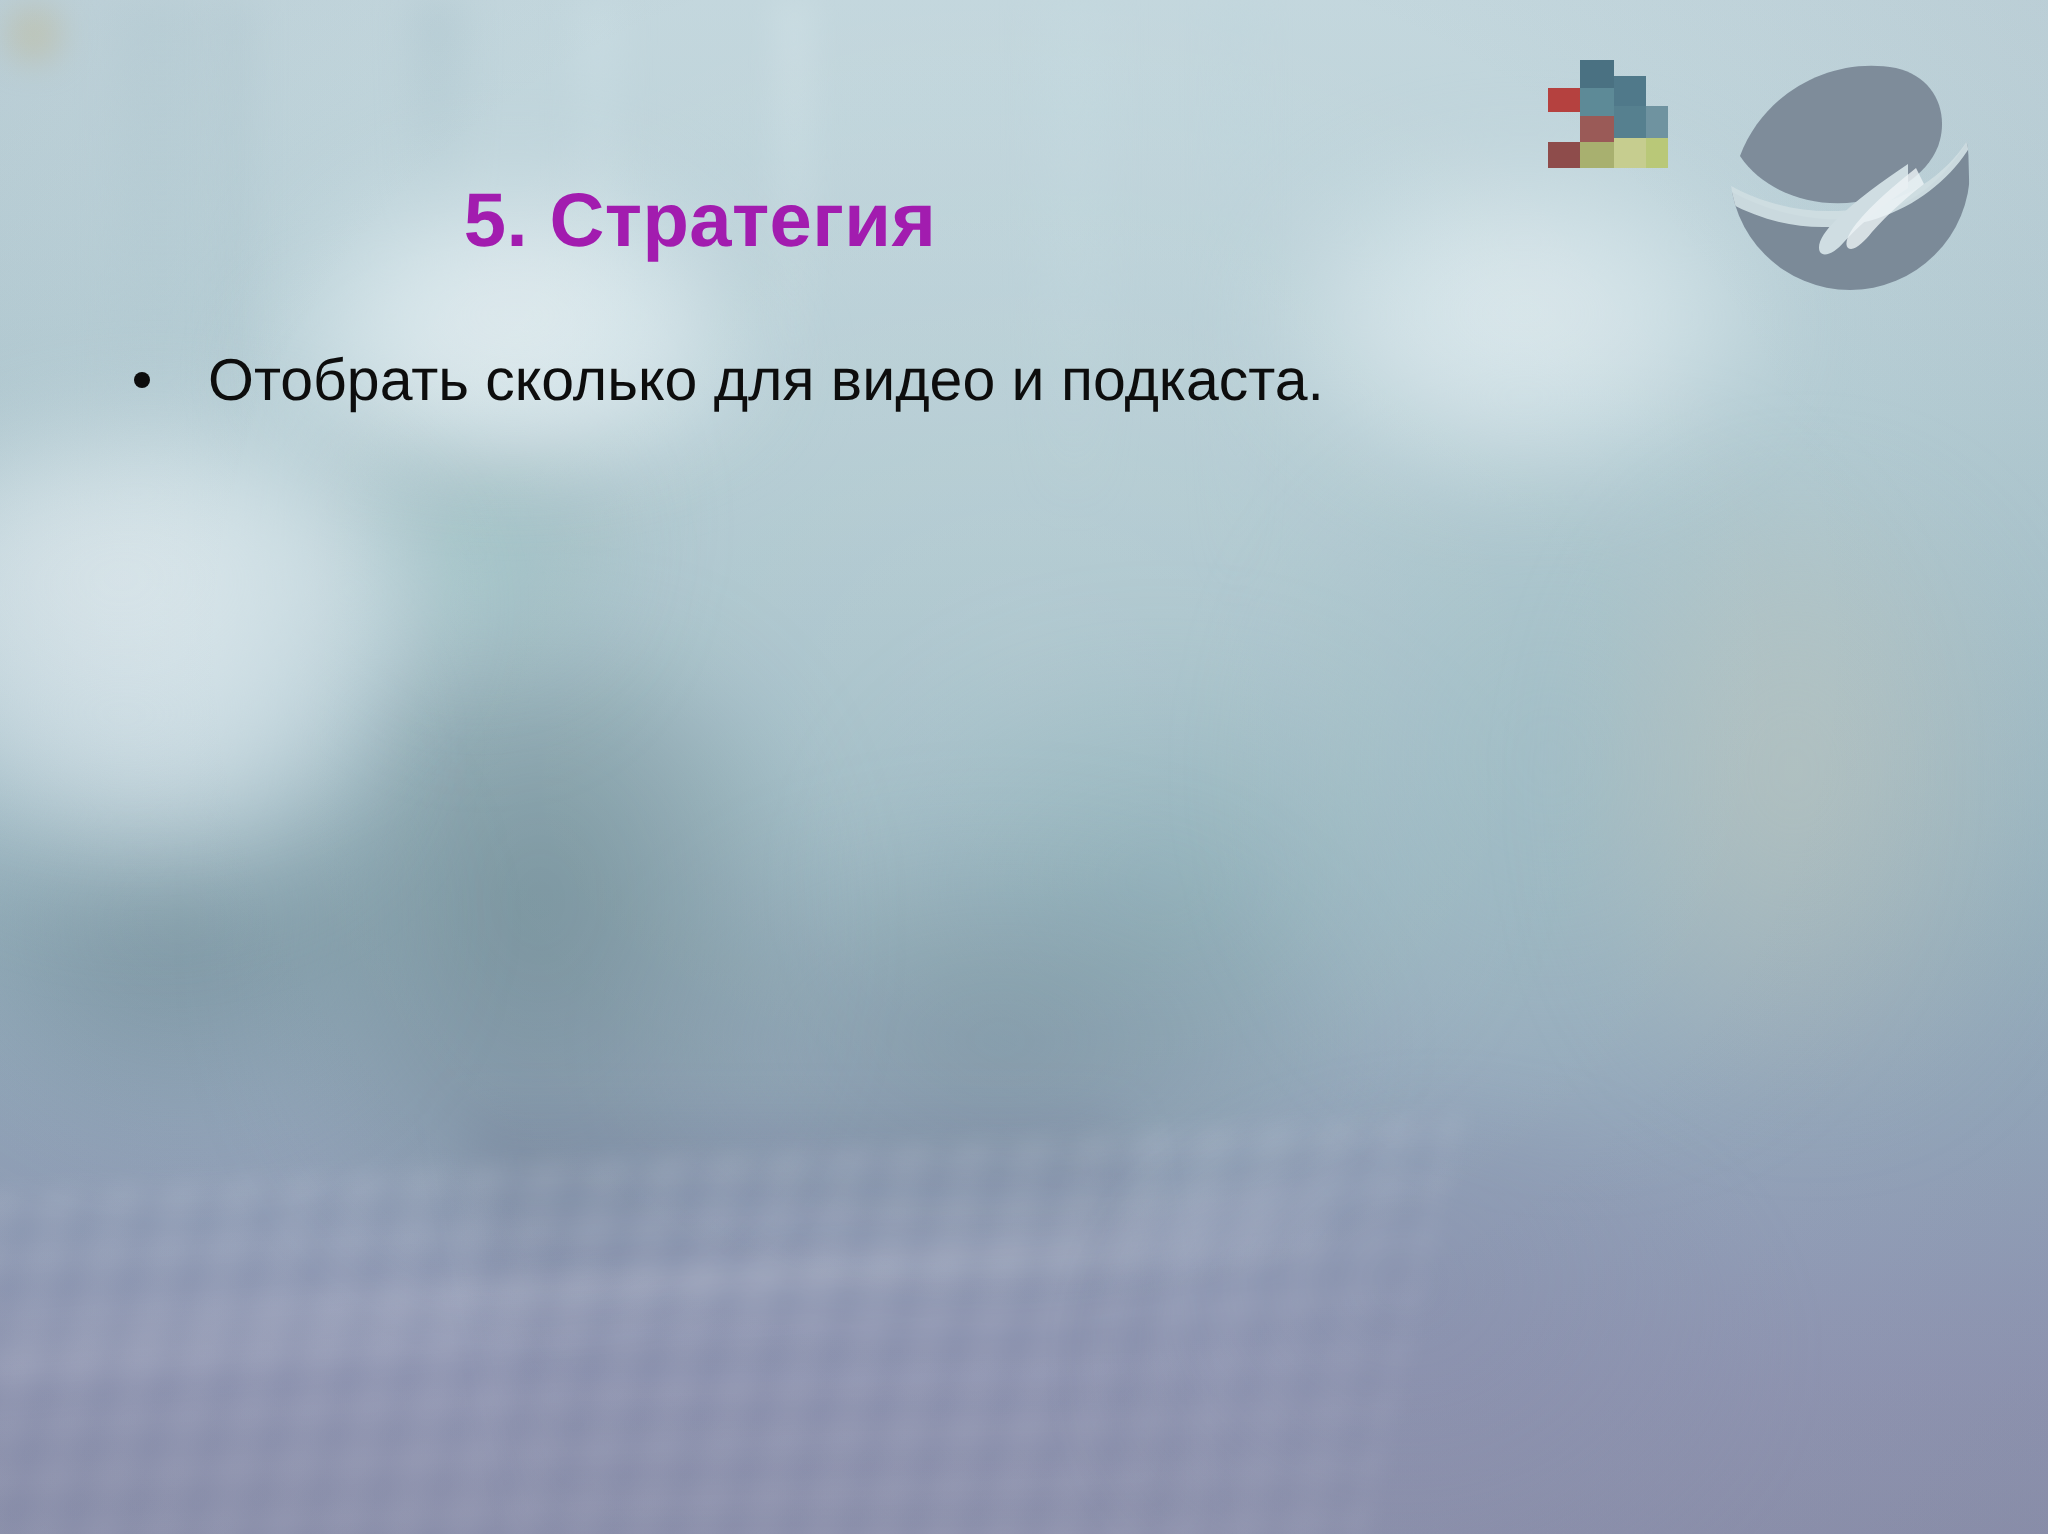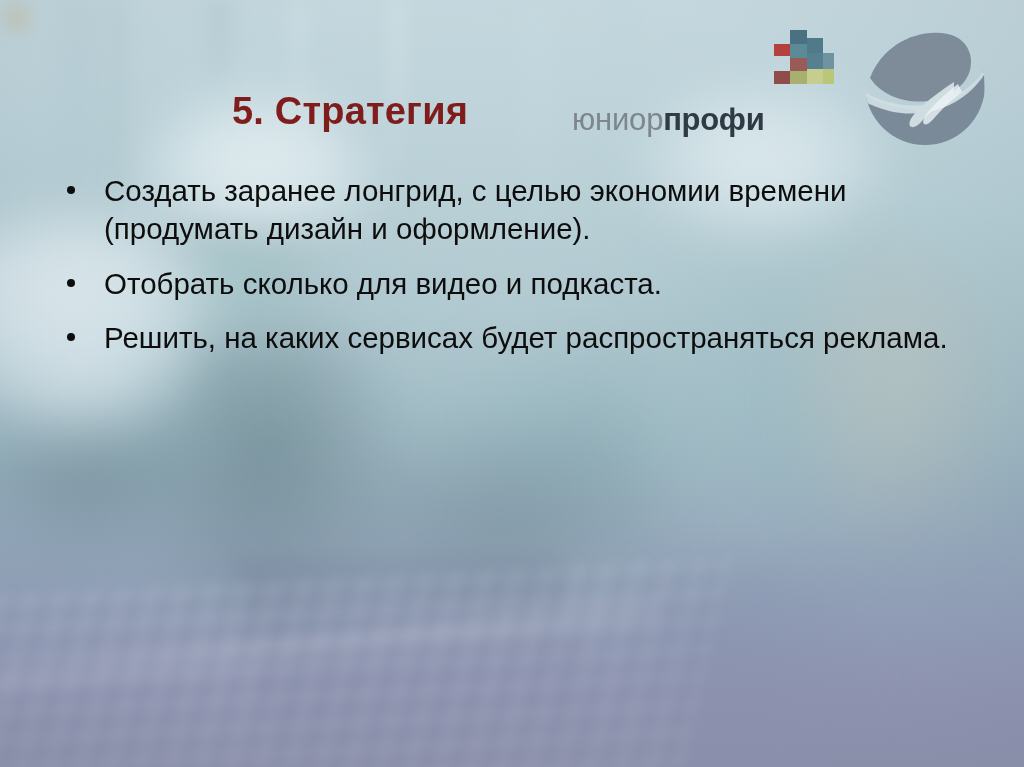--- a/index.html
+++ b/index.html
@@ -202,21 +202,21 @@
   }
 
   .slide-title {
     position: absolute;
     left: 0;
     top: 66px;
     width: 700px;
     text-align: center;
     font-size: 38px;
     font-weight: bold;
-    color: #7f1d1d;
+    color: #a21caf;
     letter-spacing: .2px;
     line-height: 1.1;
   }
 
   
   .logo-lockup {
     position: absolute;
     left: 566px;
     top: 26px;
     width: 300px;
@@ -342,23 +342,20 @@
           <rect x="24" y="14" width="17" height="14" fill="#5d8a97"></rect>
           <rect x="41" y="23" width="16" height="16" fill="#56808f"></rect>
           <rect x="24" y="28" width="17" height="13" fill="#9a5a57"></rect>
           <rect x="41" y="39" width="17" height="15" fill="#c6cd8f"></rect>
           <rect x="57" y="23" width="11" height="16" fill="#6f93a0"></rect>
           <rect x="57" y="39" width="11" height="15" fill="#b9c878"></rect>
           <rect x="8" y="41" width="16" height="13" fill="#8e4c4b"></rect>
           <rect x="24" y="41" width="17" height="13" fill="#a8b06f"></rect>
         </svg>
       </div>
-      <div class="logo-wordmark">
-        <span class="word-junior">юниор</span><span class="word-profi">профи</span>
-      </div>
     </div>
 
     <div class="emblem">
       <svg width="126" height="126" viewBox="0 0 126 126" xmlns="http://www.w3.org/2000/svg">
         <defs>
           <clipPath id="circleClip">
             <circle cx="63" cy="63" r="60"></circle>
           </clipPath>
         </defs>
         <g clip-path="url(#circleClip)">
@@ -371,26 +368,18 @@
 
           <path d="M 92 60 C 80 68, 66 78, 56 88 C 50 94, 46 100, 48 104 C 50 107, 56 104, 60 99 C 68 90, 80 80, 92 72 Z" fill="#cfdde2"></path>
           <path d="M 96 62 C 86 70, 74 80, 66 90 C 62 95, 60 100, 62 102 C 65 104, 70 99, 74 94 C 82 85, 92 76, 100 70 Z" fill="#eef4f6" opacity=".8"></path>
         </g>
       </svg>
     </div>
 
     <ul class="bullets" style="list-style:none;margin:0;padding:0;">
       <li class="bullet-item">
         <span class="bullet-dot"></span>
-        <span class="bullet-text">Создать заранее лонгрид, с целью экономии времени (продумать дизайн и оформление).</span>
-      </li>
-      <li class="bullet-item">
-        <span class="bullet-dot"></span>
         <span class="bullet-text">Отобрать сколько для видео и подкаста.</span>
       </li>
-      <li class="bullet-item">
-        <span class="bullet-dot"></span>
-        <span class="bullet-text">Решить, на каких сервисах будет распространяться реклама.</span>
-      </li>
     </ul>
 
   </div>
 </div>
 
 </body></html>

